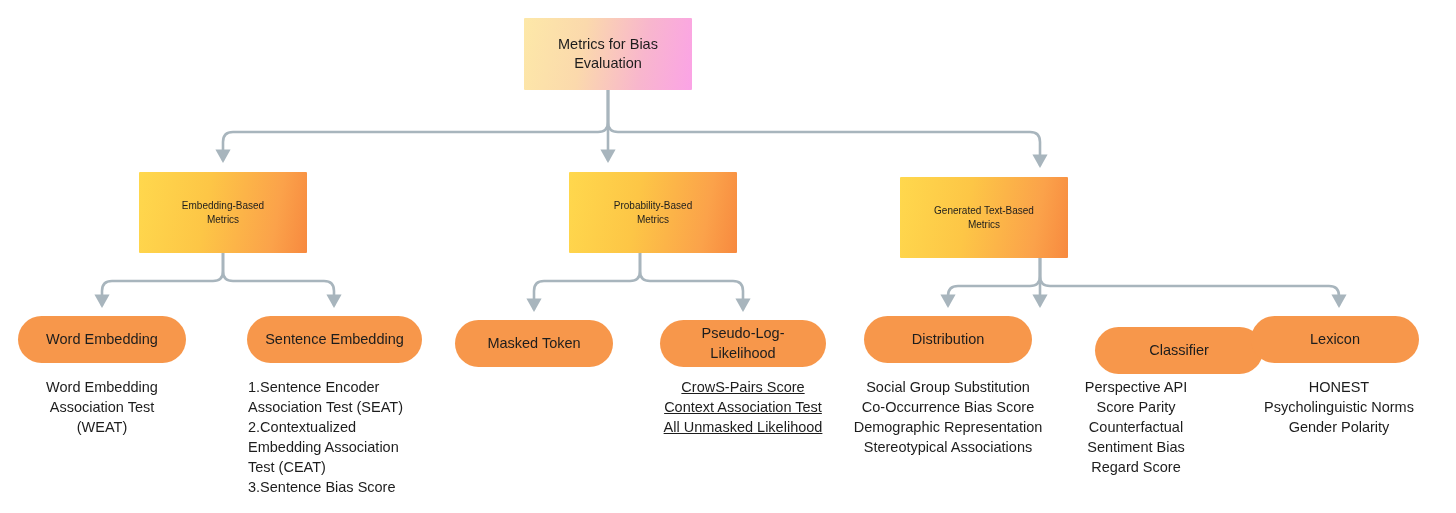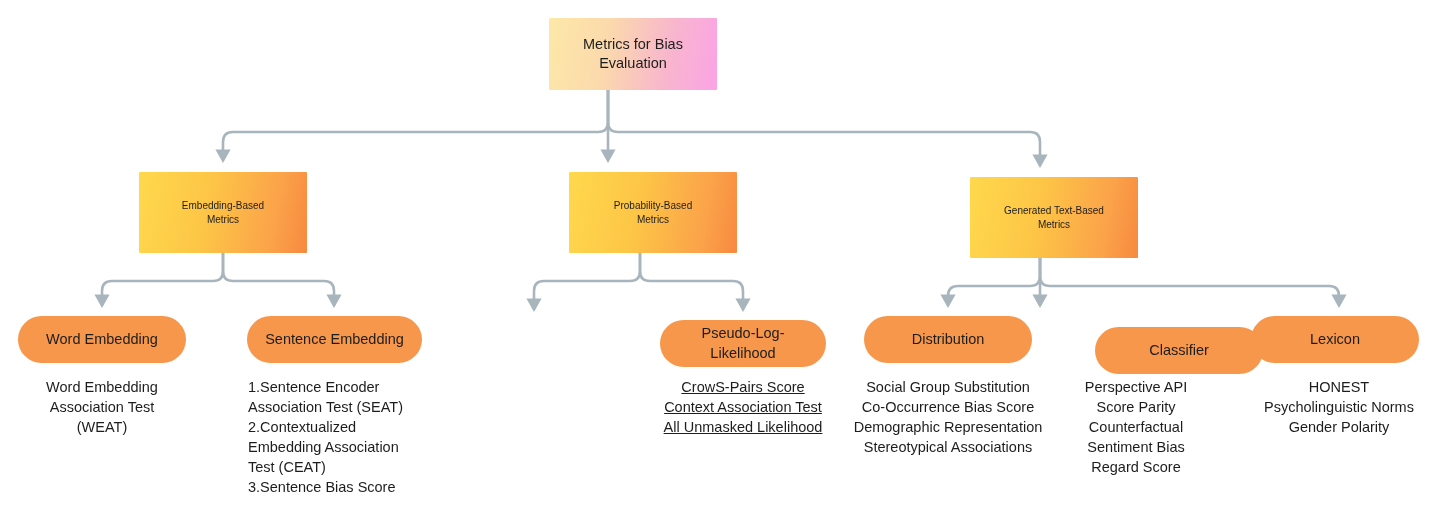--- a/index.html
+++ b/index.html
@@ -37,33 +37,32 @@
     white-space:pre-line;
   }
 
   
   .node-root{
     left:524px; top:18px;
     width:168px; height:72px;
     background:linear-gradient(100deg,#fde8a8 0%,#fbd9ac 35%,#f8b6cd 70%,#fba3e6 100%);
     font-size:14.5px;
     border-radius:1px;
-    margin-left:25px;
   }
 
   
   .node-cat{
     width:168px; height:81px;
     background:linear-gradient(100deg,#ffd84d 0%,#fdc646 40%,#fba24a 80%,#f7893f 100%);
     font-size:10px;
     border-radius:1px;
   }
   .cat-1{ left:139px; top:172px; }
   .cat-2{ left:569px; top:172px; }
-  .cat-3{ left:970px; top:177px; }
+  .cat-3{ left:900px; top:177px; }
 
   
   .node-leaf{
     height:47px;
     background:#f7974b;
     border-radius:24px;
     font-size:14.5px;
     padding:0 12px;
   }
 
@@ -141,20 +140,23 @@
     <span class="node-label">Generated Text-Based
 Metrics</span>
   </div>
 
   <div class="node node-leaf leaf-word">
     <span class="node-label">Word Embedding</span>
   </div>
   <div class="node node-leaf leaf-sentence">
     <span class="node-label">Sentence Embedding</span>
   </div>
+  <div class="node node-leaf leaf-masked">
+    <span class="node-label">Masked Token</span>
+  </div>
   <div class="node node-leaf leaf-pll">
     <span class="node-label">Pseudo-Log-Likelihood</span>
   </div>
   <div class="node node-leaf leaf-dist">
     <span class="node-label">Distribution</span>
   </div>
   <div class="node node-leaf leaf-class">
     <span class="node-label">Classifier</span>
   </div>
   <div class="node node-leaf leaf-lexicon">

